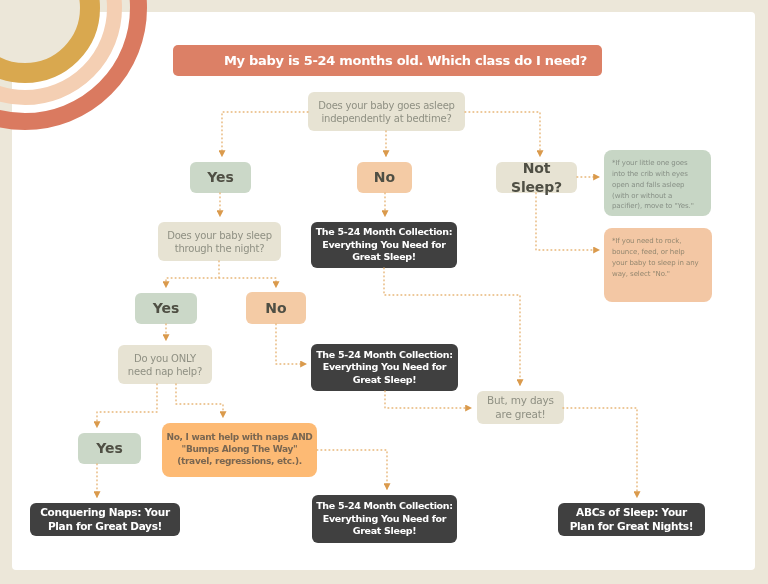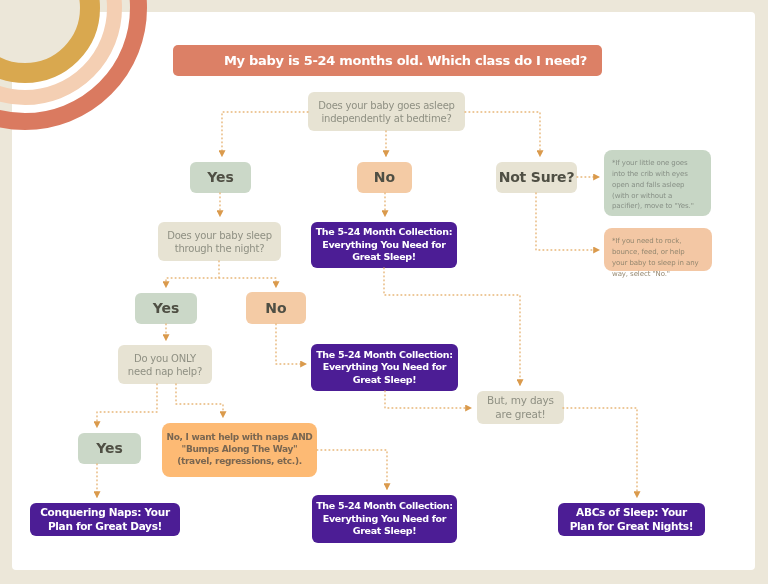--- a/index.html
+++ b/index.html
@@ -21,21 +21,21 @@
     border-radius:6px;line-height:1.3;
   }
   .banner{
     position:absolute;display:flex;align-items:center;justify-content:center;
     background:#DC8066;color:#FFFFFF;font-weight:bold;font-size:13px;
     letter-spacing:-0.3px;border-radius:5px;white-space:nowrap;padding-left:36px;
   }
   .beige{background:#E7E3D3;color:#8F9083;font-size:10px;letter-spacing:-0.2px;}
   .green{background:#CBD8C8;color:#4F4F44;font-size:14px;font-weight:600;}
   .peach{background:#F4CBA5;color:#4F4F44;font-size:14px;font-weight:600;}
-  .salmon{background:#4c1d95;color:#FFFFFF;font-size:9.5px;font-weight:bold;letter-spacing:-0.3px;}
+  .salmon{background:#404040;color:#FFFFFF;font-size:9.5px;font-weight:bold;letter-spacing:-0.3px;}
   .salmon.big{font-size:10.5px;}
   .note{
     position:absolute;box-sizing:border-box;border-radius:8px;
     font-size:7px;letter-spacing:-0.1px;line-height:1.55;
     white-space:pre-line;text-align:left;padding:8px 6px 14px 8px;
   }
   .note-green{background:#C7D6C5;color:#879086;}
   .note-peach{background:#F3C7A4;color:#94876F;}
   .peach-multi{
     background:#fdba74;color:#796651;font-size:9px;font-weight:bold;
@@ -53,28 +53,28 @@
   <circle cx="25" cy="8" r="65" fill="#ECE7D9" stroke="#D9A84F" stroke-width="20"></circle>
 </svg>
 
 <div class="banner" style="left:173px;top:45px;width:393px;height:31px;">My baby is 5-24 months old. Which class do I need?</div>
 
 <div class="node beige" style="left:308px;top:92px;width:157px;height:39px;">Does your baby goes asleep
 independently at bedtime?</div>
 
 <div class="node green" style="left:190px;top:162px;width:61px;height:31px;">Yes</div>
 <div class="node peach" style="left:357px;top:162px;width:55px;height:31px;">No</div>
-<div class="node beige" style="left:496px;top:162px;width:81px;height:31px;font-size:14px;font-weight:600;color:#4F4F44;">Not Sure?</div>
+<div class="node beige" style="left:496px;top:162px;width:81px;height:31px;font-size:14px;font-weight:600;color:#4F4F44;">Not Sleep?</div>
 
 <div class="note note-green" style="left:604px;top:150px;width:107px;height:66px;">*If your little one goes
 into the crib with eyes
 open and falls asleep
 (with or without a
 pacifier), move to "Yes."</div>
-<div class="note note-peach" style="left:604px;top:228px;width:108px;height:43px;">*If you need to rock,
+<div class="note note-peach" style="left:604px;top:228px;width:108px;height:74px;">*If you need to rock,
 bounce, feed, or help
 your baby to sleep in any
 way, select "No."</div>
 
 <div class="node beige" style="left:158px;top:222px;width:123px;height:39px;">Does your baby sleep
 through the night?</div>
 <div class="node salmon" style="left:311px;top:222px;width:146px;height:46px;">The 5-24 Month Collection:
 Everything You Need for
 Great Sleep!</div>
 

